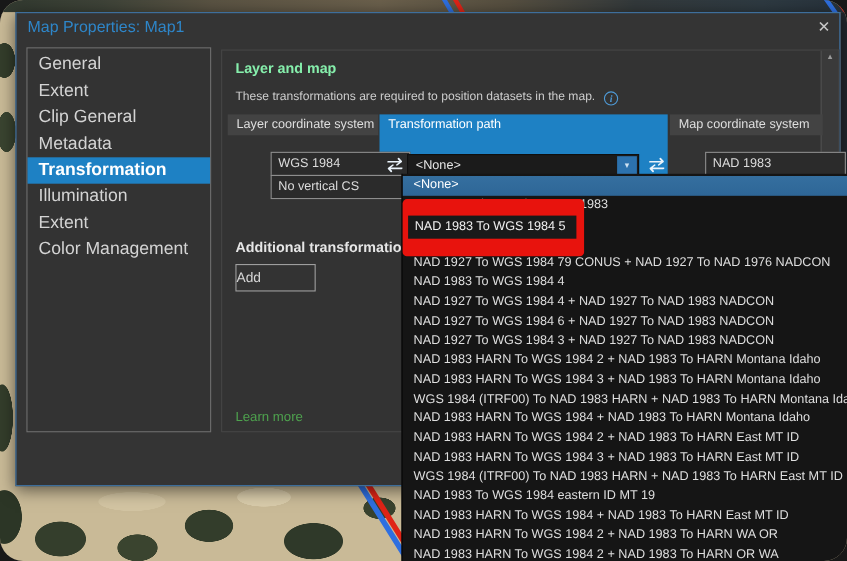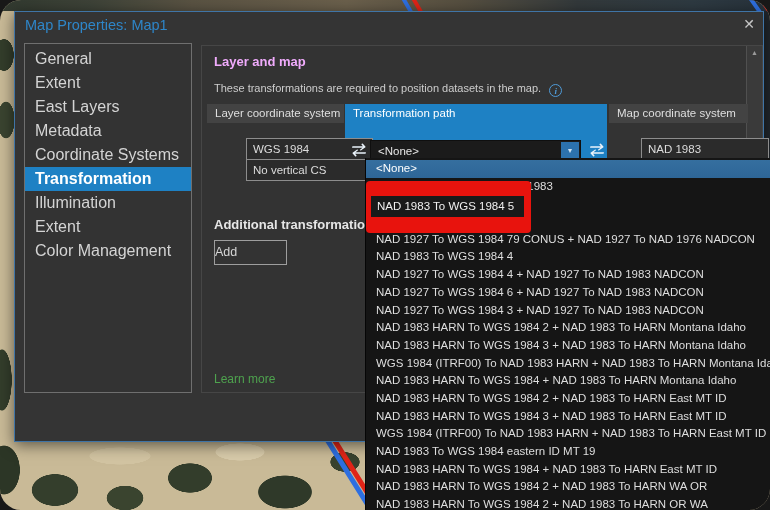--- a/index.html
+++ b/index.html
@@ -45,21 +45,21 @@
     background:#333333;box-sizing:border-box;padding-top:3px;}
   .side-item{height:24px;line-height:24px;padding-left:10px;font-size:16px;color:#d4d4d4;
     white-space:nowrap;overflow:hidden;}
   .side-item.selected{background:var(--accent,#1e81c4);color:#ffffff;font-weight:bold;}
 
   .content{position:absolute;left:186px;top:33px;width:562px;height:348px;background:#333333;
     border:1px solid #464646;box-sizing:border-box;}
   .scrollcol{position:absolute;right:0;top:0;width:16px;height:346px;background:#3a3a3a;
     border-left:1px solid #505050;box-sizing:border-box;text-align:center;}
   .scroll-up{display:block;margin-top:2px;font-size:7px;color:#9a9a9a;line-height:10px;}
-  .section-title{position:absolute;left:12px;top:8px;font-size:13px;font-weight:bold;color:#f0abfc;}
+  .section-title{position:absolute;left:12px;top:8px;font-size:13px;font-weight:bold;color:#86efac;}
   .desc{position:absolute;left:12px;top:36px;font-size:11px;color:#cdcdcd;white-space:nowrap;}
   .info-icon{display:inline-block;width:13px;height:13px;margin-left:5px;border:1px solid #4f9bd8;
     border-radius:50%;color:#4f9bd8;font:italic bold 9px "Liberation Serif",serif;line-height:13px;
     text-align:center;vertical-align:-2px;box-sizing:border-box;}
   .hdr-cell{position:absolute;height:19px;line-height:19px;background:#434343;color:#dfdfdf;
     font-size:11.5px;padding-left:8px;box-sizing:border-box;white-space:nowrap;overflow:hidden;}
   .hdr-layer{left:5px;top:58px;width:137px;}
   .hdr-map{left:407px;top:58px;width:139px;}
   .path-block{position:absolute;left:143px;top:58px;width:262px;height:61px;background:var(--accent,#1e81c4);text-align:right;}
   .hdr-path{position:absolute;left:8px;top:0;height:19px;line-height:19px;color:#ffffff;font-size:11.5px;white-space:nowrap;}
@@ -111,23 +111,22 @@
   <div class="track t-red tr-r3"></div>
   <div class="right-sliver"></div>
 
   <div class="dialog">
     <div class="dlg-title">Map Properties: Map1</div>
     <div class="dlg-close">✕</div>
 
     <div class="sidebar">
         <div class="side-item">General</div>
         <div class="side-item">Extent</div>
-        <div class="side-item">East Layers</div>
+        <div class="side-item">Clip General</div>
         <div class="side-item">Metadata</div>
-        <div class="side-item">Coordinate Systems</div>
         <div class="side-item selected">Transformation</div>
         <div class="side-item">Illumination</div>
         <div class="side-item">Extent</div>
         <div class="side-item">Color Management</div>
       </div>
 
     <div class="content">
       <div class="scrollcol">
         <span class="scroll-up">▲</span>
       </div>

